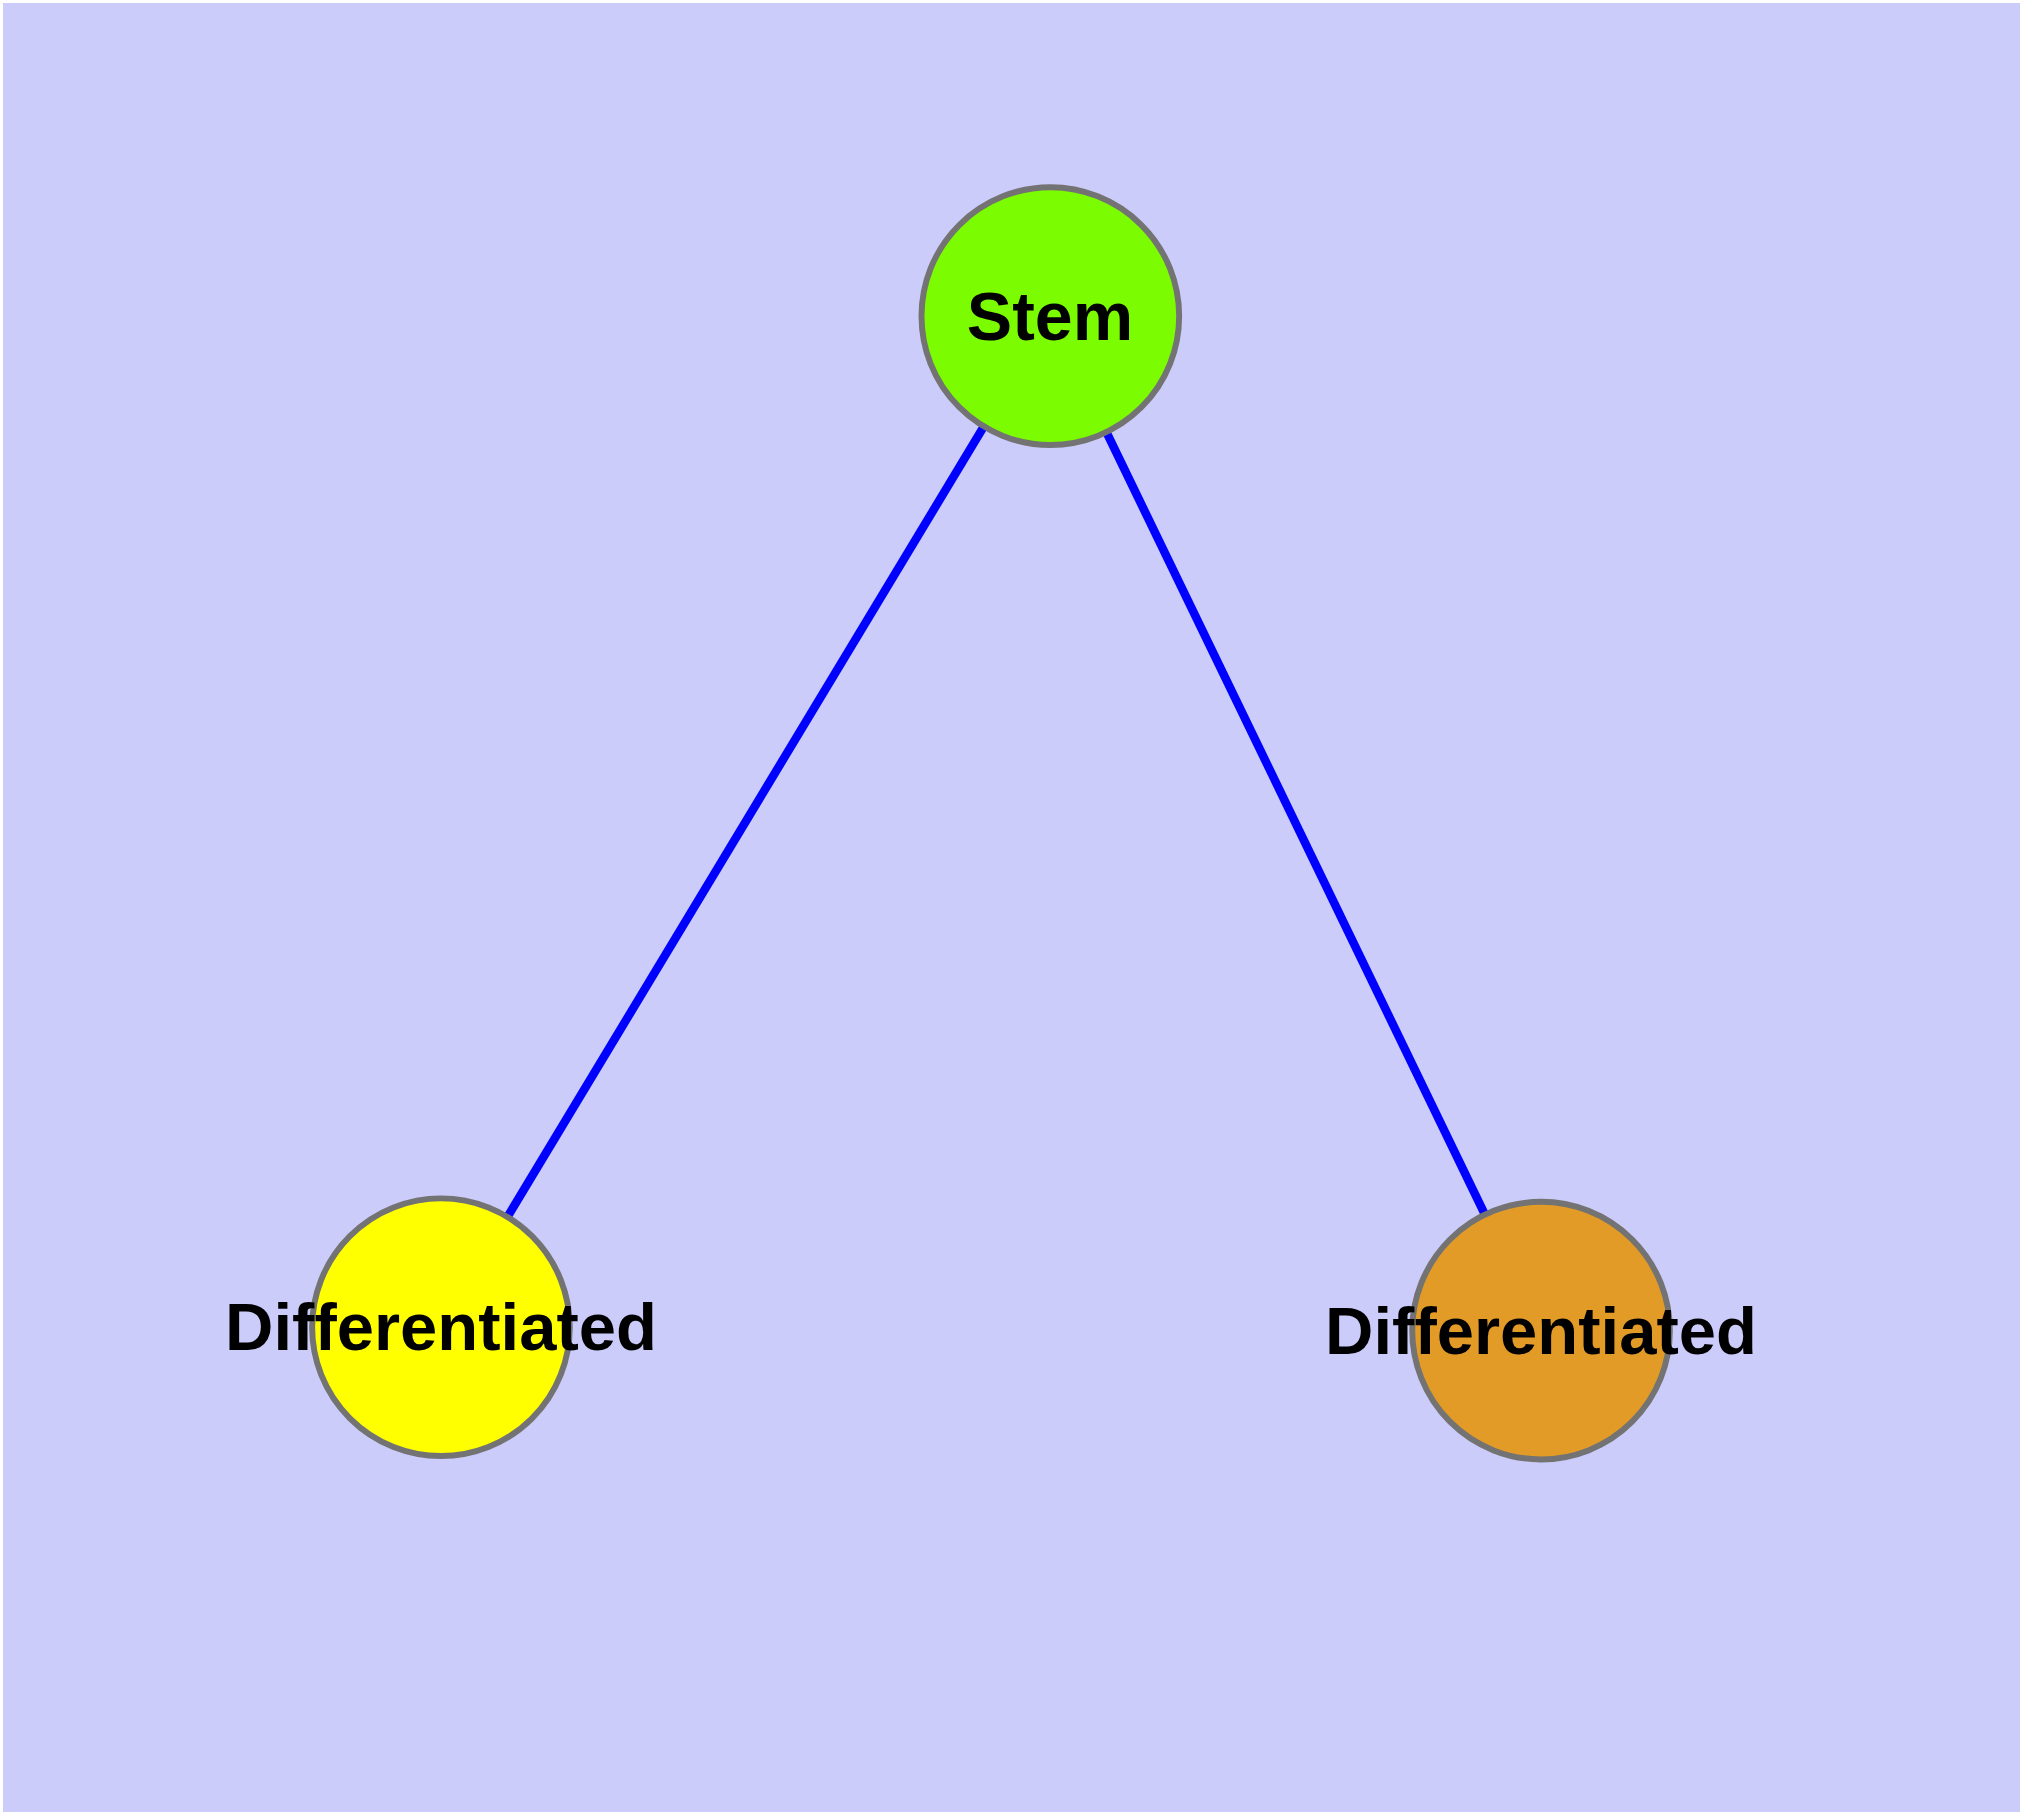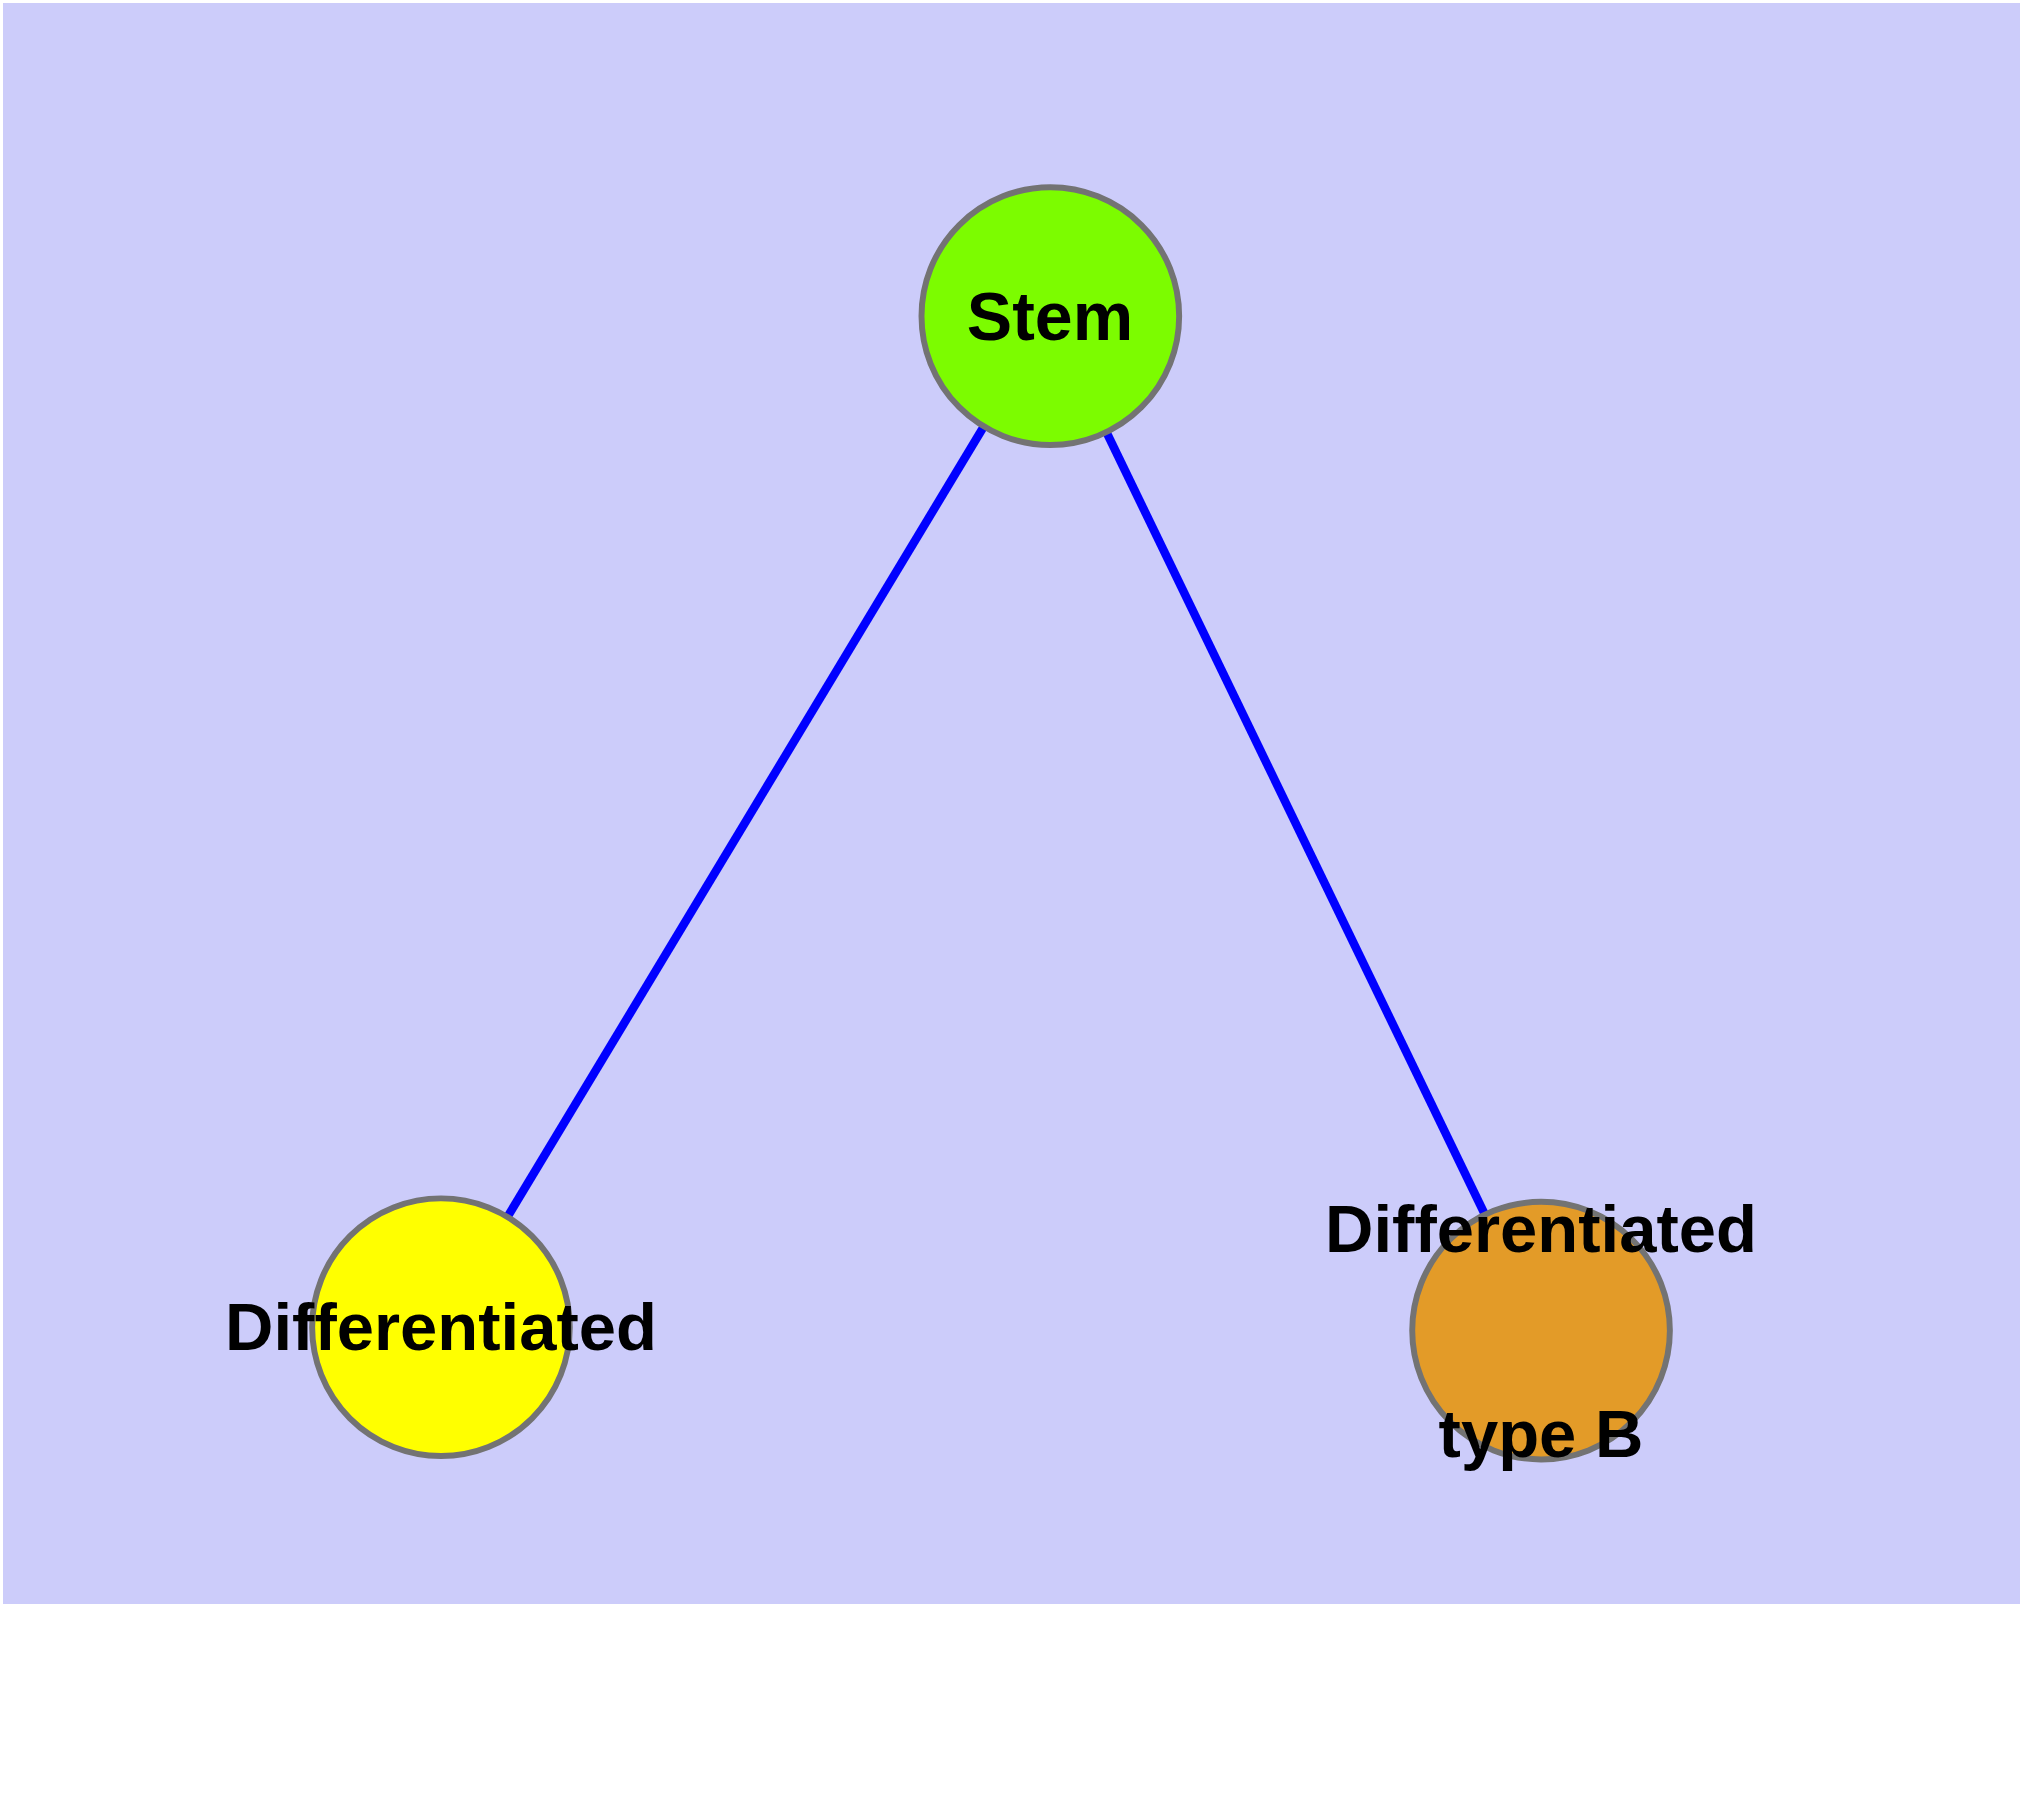--- a/index.html
+++ b/index.html
@@ -9,21 +9,21 @@
   }
   body {
     width: 2021px;
     height: 1812px;
     overflow: hidden;
     font-family: "Liberation Sans", sans-serif;
   }
   #canvas {
     position: relative;
     width: 2021px;
-    height: 1604px;
+    height: 1812px;
     background: #ffffff;
     overflow: hidden;
   }
   #plot-bg {
     position: absolute;
     left: 3.4px;
     top: 3.4px;
     width: 2017px;
     height: 1809px;
     background: #ccccfa;
@@ -89,17 +89,16 @@
   <div class="node-label" id="label-stem">
     <div>Stem</div>
   </div>
 
   <div class="node-label" id="label-diff-a">
     <div>Differentiated</div>
   </div>
 
   <div class="node-label" id="label-diff-b">
     <div>Differentiated</div>
-    <div>type B</div>
   </div>
 
 </div>
 
 
 </body></html>

